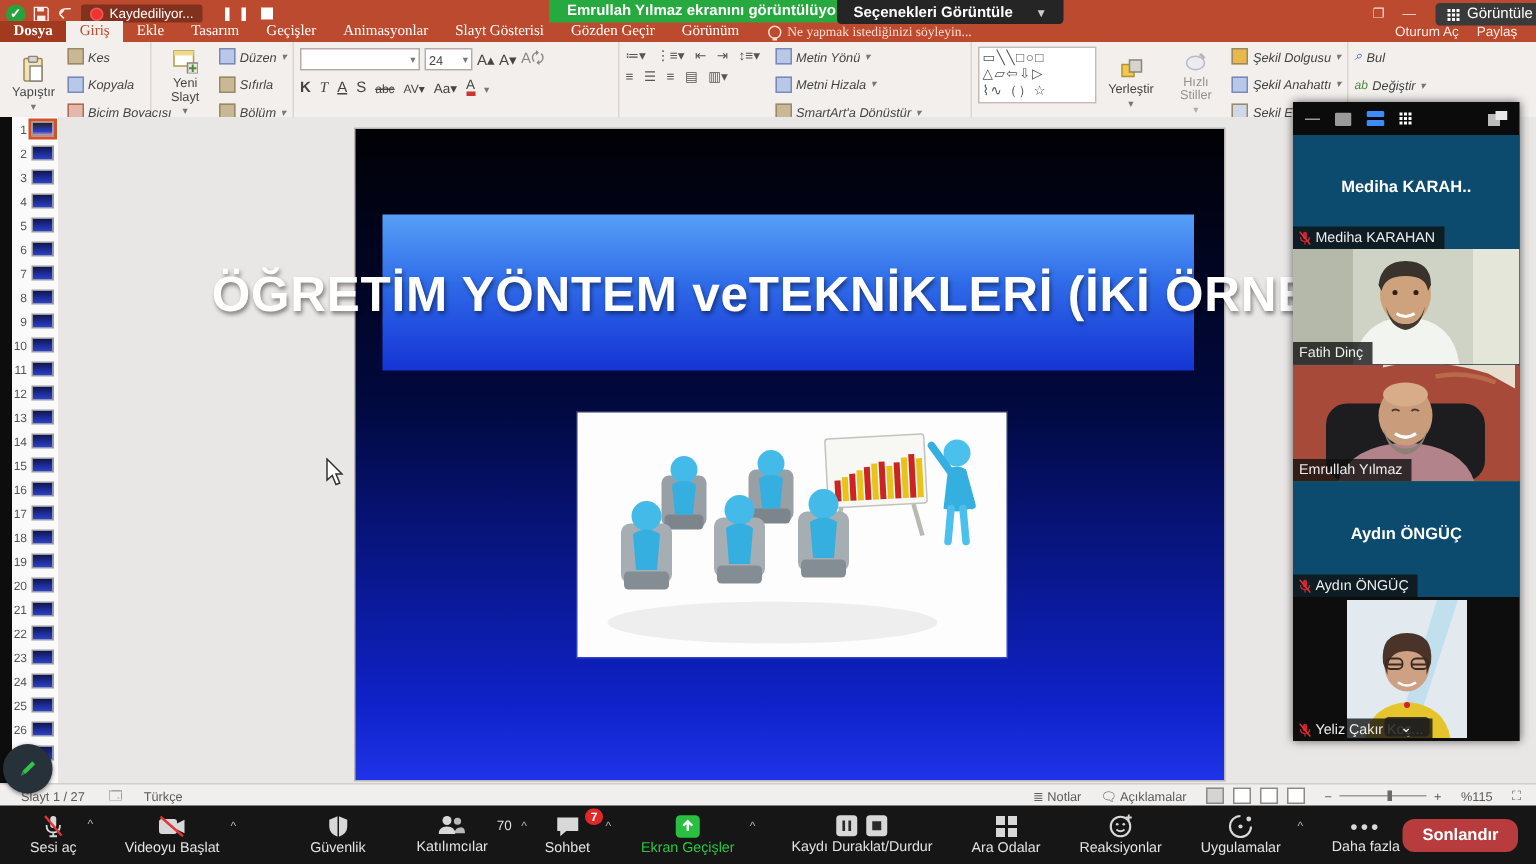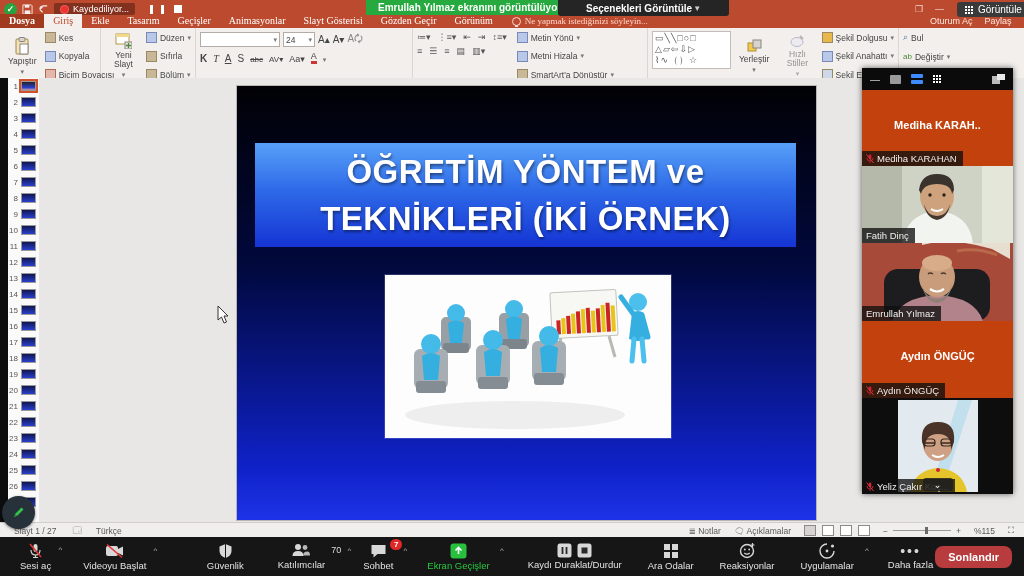--- a/index.html
+++ b/index.html
@@ -13,21 +13,21 @@
   .qicon{width:11px;height:11px;opacity:.9;}
   .rec-pill{display:flex;align-items:center;gap:4px;background:rgba(60,20,10,.45);border-radius:2px;padding:1px 6px;font-size:9px;color:#fff;}
   .rec-dot{width:7px;height:7px;border-radius:50%;background:#e33;border:1px solid #fff3;}
   .rec-ctl{display:flex;gap:10px;margin-left:10px;}
   .ico-pause{width:8px;height:9px;border-left:3px solid #fff;border-right:3px solid #fff;}
   .ico-stop{width:8px;height:8px;background:#fff;}
   
   .banner{left:366px;top:0;height:15px;background:#26a93e;color:#fff;font-size:10px;font-weight:bold;
           display:flex;align-items:center;padding:0 12px;}
   .opts-btn{left:558px;top:0;height:16px;background:#252525;color:#fff;font-size:10px;font-weight:bold;
-            display:flex;align-items:center;gap:1px;padding:0 28px;border-radius:0 0 3px 3px;}
+            display:flex;align-items:center;gap:15px;padding:0 11px;border-radius:0 0 3px 3px;}
   .opts-btn .chev{font-size:8px;color:#ccc;}
   
   .wctl{left:915px;top:4px;color:#f2d9d2;font-size:9px;display:flex;gap:12px;align-items:center;}
   .view-btn{left:957px;top:2px;height:15px;background:#3a3a3a;border-radius:3px;color:#fff;font-size:10px;
             display:flex;align-items:center;gap:5px;padding:0 8px;}
   .grid9{display:inline-grid;grid-template-columns:repeat(3,2px);grid-gap:1px;}
   .grid9 i{width:2px;height:2px;background:#fff;display:block;}
   .account{left:930px;top:16px;color:#fde8e2;font-size:9px;display:flex;gap:12px;align-items:center;}
   
   .tabrow{left:0;top:16px;height:12px;display:flex;align-items:flex-end;color:#fff;font-size:10px;font-family:Liberation Serif, serif;}
@@ -37,21 +37,21 @@
   .tellme{color:#ffd9cd;font-size:9px;display:flex;align-items:center;gap:4px;margin-left:10px;padding-bottom:2px;margin-top:12px;}
   .bulb{width:7px;height:7px;border-radius:50%;border:1px solid #ffd9cd;position:relative;}
   .bulb:after{content:"";position:absolute;left:2px;top:7px;width:3px;height:2px;background:#ffd9cd;}
   
   .ribbon{left:0;top:28px;width:1024px;height:50px;background:#f2efed;border-bottom:1px solid #c9c2be;
           display:flex;font-size:8.5px;color:#444;}
   .rgroup{position:relative;height:100%;border-right:1px solid #ddd5d1;padding:3px 4px 11px;display:flex;gap:4px;}
   .rglabel{position:absolute;bottom:1px;left:0;right:0;text-align:center;font-size:7.5px;color:#8a817c;}
   .launcher{position:absolute;bottom:1px;right:2px;width:6px;height:6px;border-right:1px solid #9a908b;border-bottom:1px solid #9a908b;}
   .bigbtn{display:flex;flex-direction:column;align-items:center;justify-content:center;gap:2px;padding:0 4px;text-align:center;line-height:1.05;}
-  .smallcol{display:flex;flex-direction:column;justify-content:space-between;padding:1px 0;}
+  .smallcol{display:flex;flex-direction:column;justify-content:space-between;padding:1px 0;font-style:italic;}
   .sbtn{display:flex;align-items:center;gap:3px;white-space:nowrap;}
   .micon{width:9px;height:9px;display:inline-block;background:#c9b897;border:1px solid #9a8a64;}
   .micon.red{background:#e3b7ab;border-color:#b06a52;}
   .micon.blu{background:#b9c8e8;border-color:#7a8ab8;}
   .dd{color:#777;font-size:7px;}
   .fontbox{width:74px;height:13px;background:#fff;border:1px solid #b5aca7;display:flex;align-items:center;justify-content:flex-end;padding:0 2px;color:#777;font-size:7px;}
   .sizebox{width:26px;height:13px;background:#fff;border:1px solid #b5aca7;display:flex;align-items:center;justify-content:space-between;padding:0 2px;font-size:8.5px;}
   .fmt{font-size:10px;display:flex;align-items:flex-end;gap:6px;}
   .fmt b{font-weight:bold;} .fmt i{font-family:"Liberation Serif",serif;}
   .shapes{width:92px;height:34px;background:#fff;border:1px solid #c5bcb7;padding:1px 2px;font-size:9px;color:#555;line-height:11px;letter-spacing:1px;overflow:hidden;}
@@ -62,21 +62,21 @@
   .thumb-num{font-size:8px;color:#555;}
   .thumb-box{width:13px;height:8px;background:linear-gradient(180deg,#10164e,#2a3fd0);border:1px solid #9a9a9a;}
   .thumb-box.selected{outline:2px solid #d4502b;background:linear-gradient(180deg,#222,#2a3fd0 70%,#c99);}
   
   .editarea{left:39px;top:78px;width:985px;height:444px;background:#e9e7e6;}
   .slide{left:237px;top:86px;width:579px;height:434px;
          background:linear-gradient(180deg,#010104 0%,#01093e 42%,#0f22c8 88%,#1e33e8 100%);
          box-shadow:0 0 0 1px #b9b5b2;}
   .titlebox{position:absolute;left:18px;top:57px;width:541px;height:104px;
             background:linear-gradient(180deg,#57a0f8 0%,#2e6ae8 45%,#1534d4 100%);
-            display:flex;flex-direction:column;align-items:center;justify-content:center;}
+            display:flex;align-items:center;justify-content:center;}
   .titlebox div{color:#fff;font-weight:bold;font-size:33px;line-height:47px;letter-spacing:.5px;
                 text-shadow:1px 2px 3px rgba(0,0,0,.45);white-space:nowrap;}
   .clipart{position:absolute;left:148px;top:189px;width:286px;height:163px;background:#fdfdfd;box-shadow:0 0 0 1px #cfd4ff33;}
   .cursor{left:216px;top:305px;}
   
   .statusbar{left:0;top:522px;width:1024px;height:15px;background:#f1efee;border-top:1px solid #d2cecb;
              display:flex;align-items:center;font-size:8.5px;color:#5a5a5a;justify-content:flex-end;}
   .statusbar .right{margin-left:auto;display:flex;align-items:center;gap:13px;padding-right:10px;}
   .viewicons{display:flex;gap:6px;align-items:center;}
   .vicon{width:10px;height:9px;border:1px solid #8a8a8a;background:#fff;}
@@ -95,21 +95,21 @@
   .badge{position:absolute;top:-4px;right:-7px;background:#e02828;color:#fff;font-size:8px;font-weight:bold;
          border-radius:7px;padding:0 4px;line-height:11px;}
   .pcount{position:absolute;top:2px;right:-14px;color:#ddd;font-size:9px;}
   .end-btn{margin-left:auto;margin-right:12px;background:#b83b3d;color:#fff;font-size:11px;font-weight:bold;
            border-radius:8px;padding:5px 13px;}
   .lgap{width:18px;} .cgap{width:22px;}
   
   .sidebar{left:862px;top:68px;width:151px;height:426px;background:#0b0b0b;box-shadow:0 0 6px rgba(0,0,0,.6);}
   .sb-head{height:22px;display:flex;align-items:center;gap:10px;padding:0 8px;color:#cfcfcf;}
   .sb-head .sp{margin-left:auto;}
-  .tile{position:relative;width:151px;overflow:hidden;background:#c2410c;}
+  .tile{position:relative;width:151px;overflow:hidden;background:#0c4a6e;}
   .tile .cname{position:absolute;left:0;right:0;top:38%;text-align:center;color:#fff;font-weight:bold;font-size:11px;}
   .tile .nlabel{position:absolute;left:0;bottom:0;background:rgba(15,15,15,.78);color:#eee;font-size:9.5px;
                 padding:2px 6px 2px 4px;display:flex;align-items:center;gap:3px;max-width:140px;white-space:nowrap;}
   .tile.active-speaker{box-shadow:inset 0 0 0 2px #35b24a;}
   .chev-pill{position:absolute;left:50%;transform:translateX(-50%);bottom:3px;background:rgba(30,30,30,.85);
              color:#fff;border-radius:3px;width:30px;height:13px;display:flex;align-items:center;justify-content:center;font-size:9px;}
 </style>
 </head>
 <body>
 

